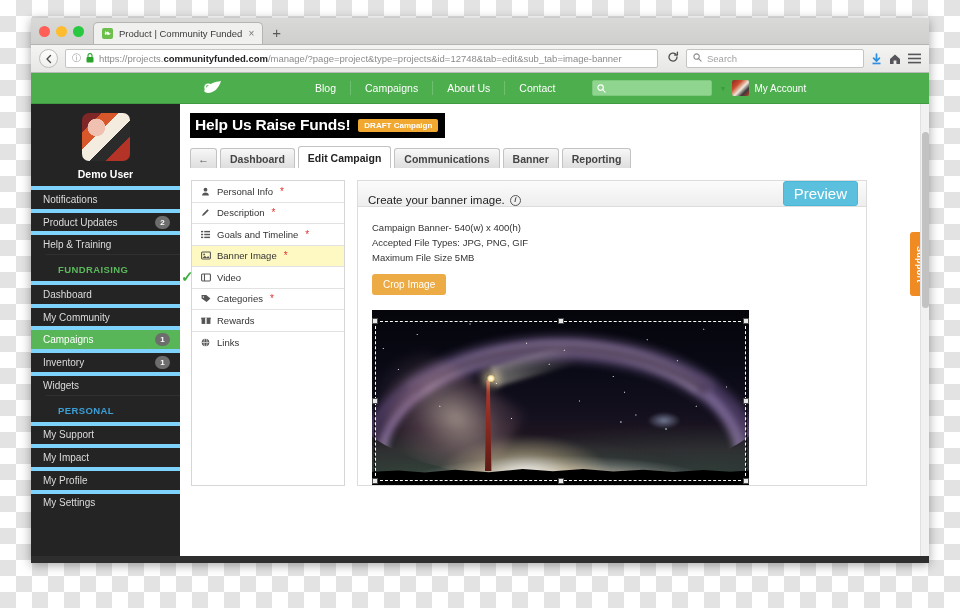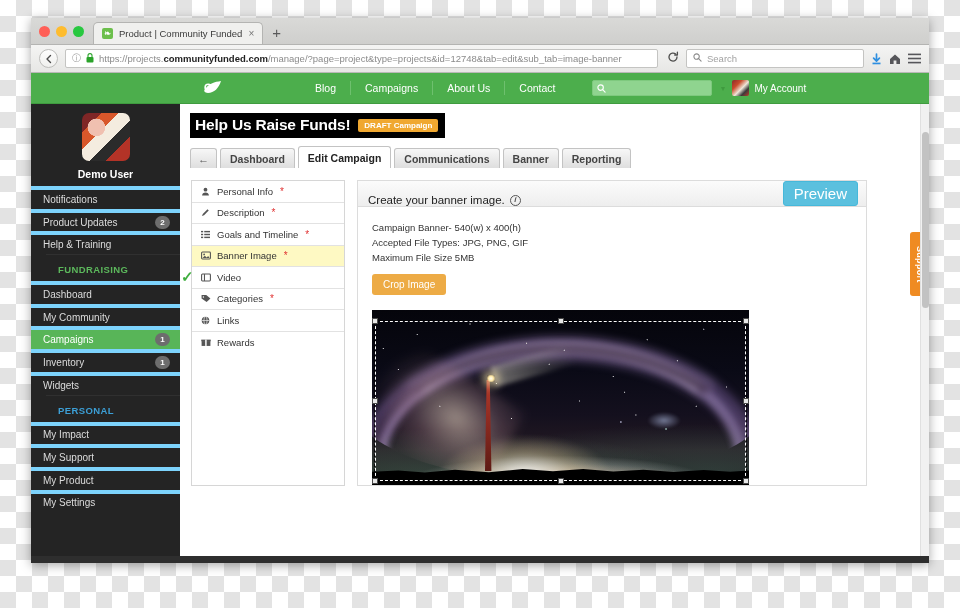--- a/index.html
+++ b/index.html
@@ -549,27 +549,27 @@
           <span>Inventory</span>
           <span class="sb-badge">1</span>
         </div>
         <div class="sb-item">
           <span>Widgets</span>
         </div>
 
         <div class="sb-section personal">PERSONAL</div>
 
         <div class="sb-item">
+          <span>My Support</span>
+        </div>
+        <div class="sb-item">
           <span>My Impact</span>
         </div>
         <div class="sb-item">
-          <span>My Support</span>
-        </div>
-        <div class="sb-item">
-          <span>My Product</span>
+          <span>My Profile</span>
         </div>
         <div class="sb-item">
           <span>My Settings</span>
         </div>
       </div>
 
       <div class="content">
 
         <div class="campaign-title-bar">
           <span class="campaign-title">Help Us Raise Funds!</span>
@@ -648,38 +648,38 @@
                 <svg width="10" height="9" viewBox="0 0 11 10">
                     <path d="M0.6 1.2h5.2L10.4 5 6.2 8.8 0.6 5z" fill="#555"></path>
                     <circle cx="2.6" cy="3.4" r="0.8" fill="#fff"></circle>
                   </svg>
               </span>
               <span>Categories</span>
               <span class="req">*</span>
             </div>
             <div class="sm-item">
               <span class="sm-icon">
+                <svg width="10" height="9" viewBox="0 0 11 10">
+                    <rect x="0.6" y="3.4" width="9.8" height="5.4" fill="#555"></rect>
+                    <rect x="0.2" y="1.8" width="10.6" height="1.8" fill="#555"></rect>
+                    <rect x="4.6" y="1.8" width="1.6" height="7" fill="#fff"></rect>
+                  </svg>
+              </span>
+              <span>Rewards</span>
+              <span class="req"></span>
+            </div>
+            <div class="sm-item">
+              <span class="sm-icon">
                 <svg width="9" height="9" viewBox="0 0 10 10">
                     <circle cx="5" cy="5" r="4.2" fill="#555"></circle>
                     <ellipse cx="5" cy="5" rx="1.8" ry="4.2" fill="none" stroke="#fff" stroke-width="0.7"></ellipse>
                     <path d="M0.9 5h8.2" stroke="#fff" stroke-width="0.7"></path>
                   </svg>
               </span>
               <span>Links</span>
-              <span class="req"></span>
-            </div>
-            <div class="sm-item">
-              <span class="sm-icon">
-                <svg width="10" height="9" viewBox="0 0 11 10">
-                    <rect x="0.6" y="3.4" width="9.8" height="5.4" fill="#555"></rect>
-                    <rect x="0.2" y="1.8" width="10.6" height="1.8" fill="#555"></rect>
-                    <rect x="4.6" y="1.8" width="1.6" height="7" fill="#fff"></rect>
-                  </svg>
-              </span>
-              <span>Rewards</span>
               <span class="req"></span>
             </div>
           </div>
 
           <div class="main-panel">
             <div class="panel-head">
               <div class="panel-title">
                 <span>Create your banner image.</span>
                 <span class="info-icon">i</span>
               </div>

